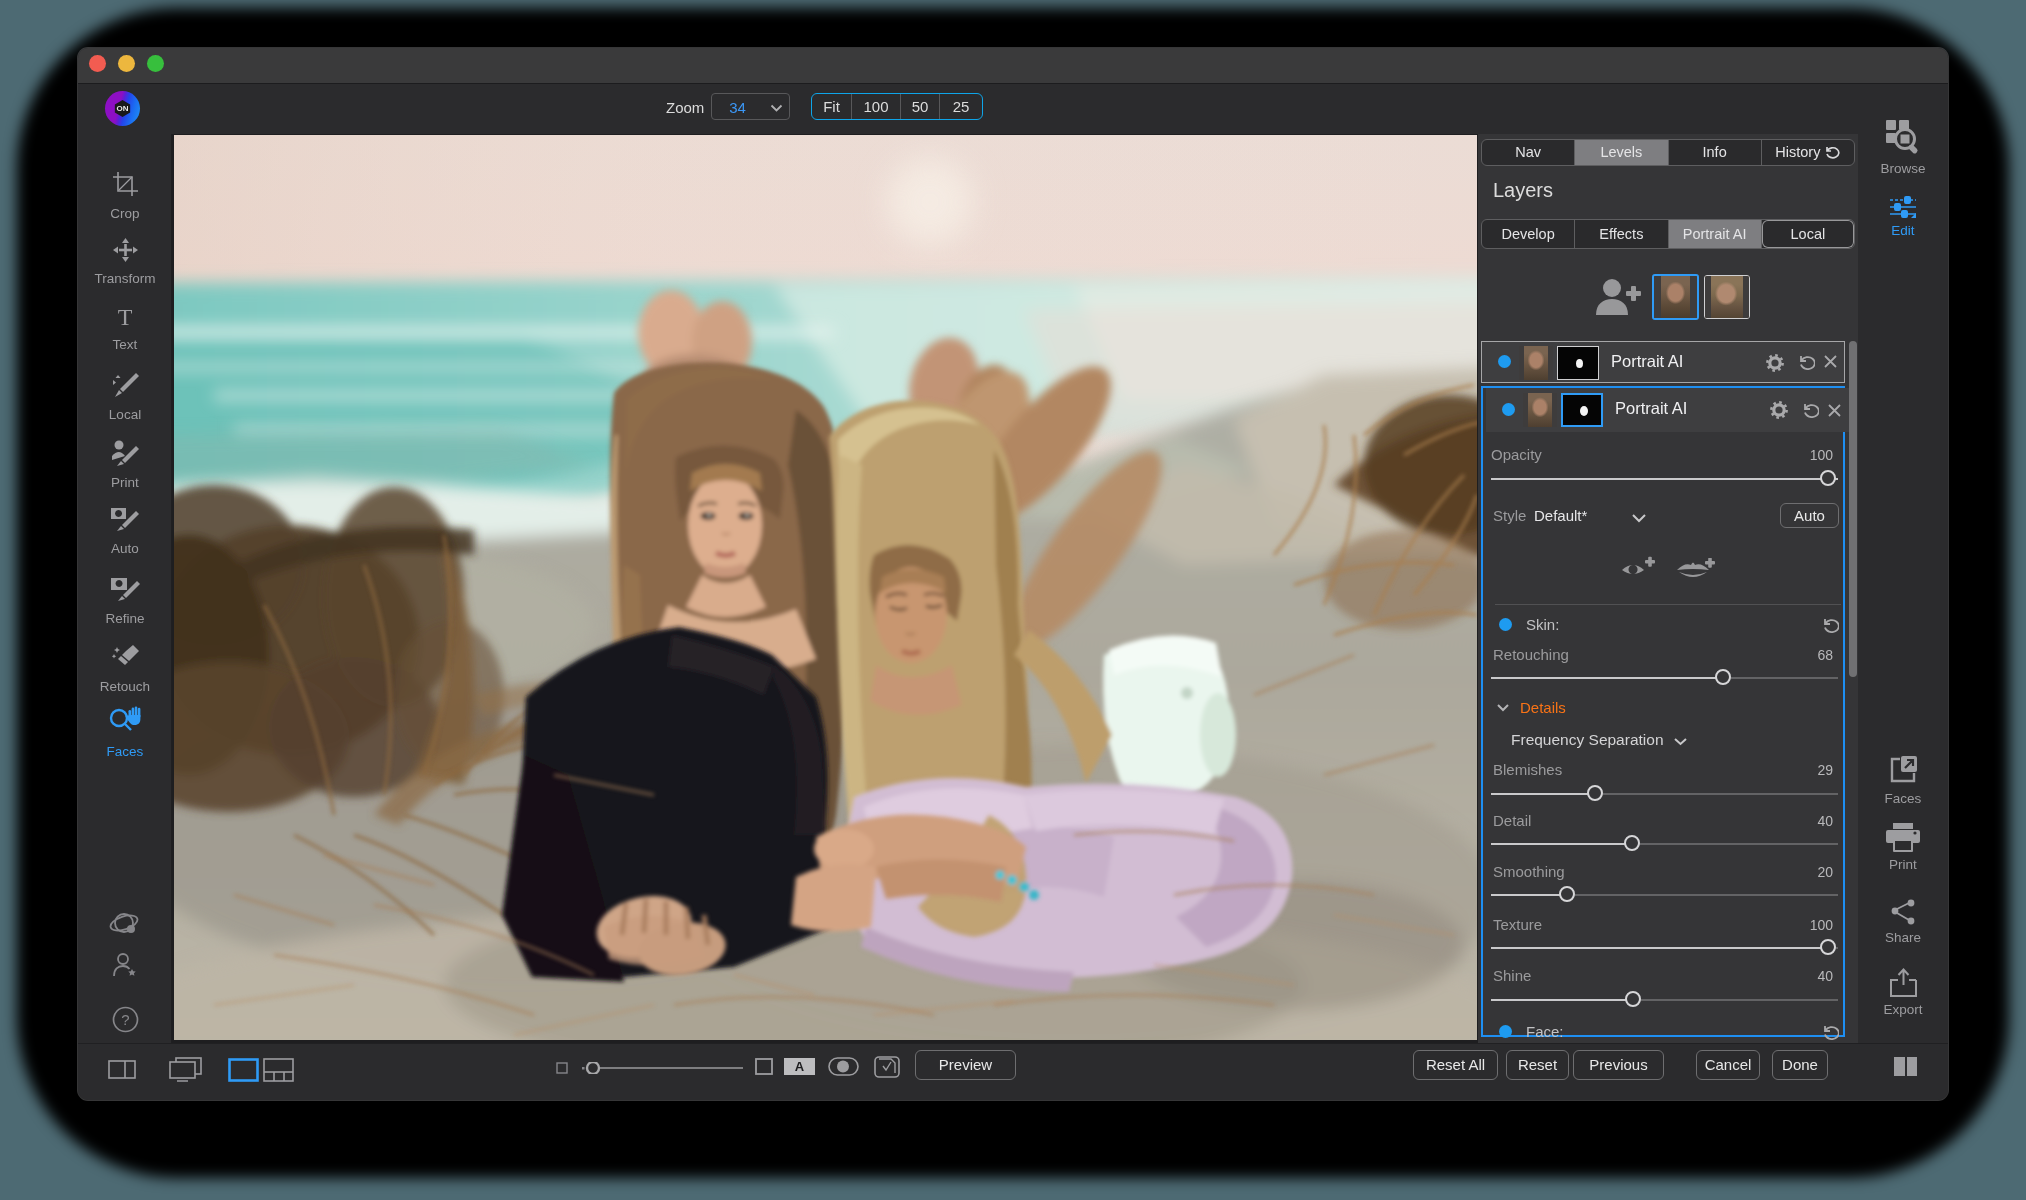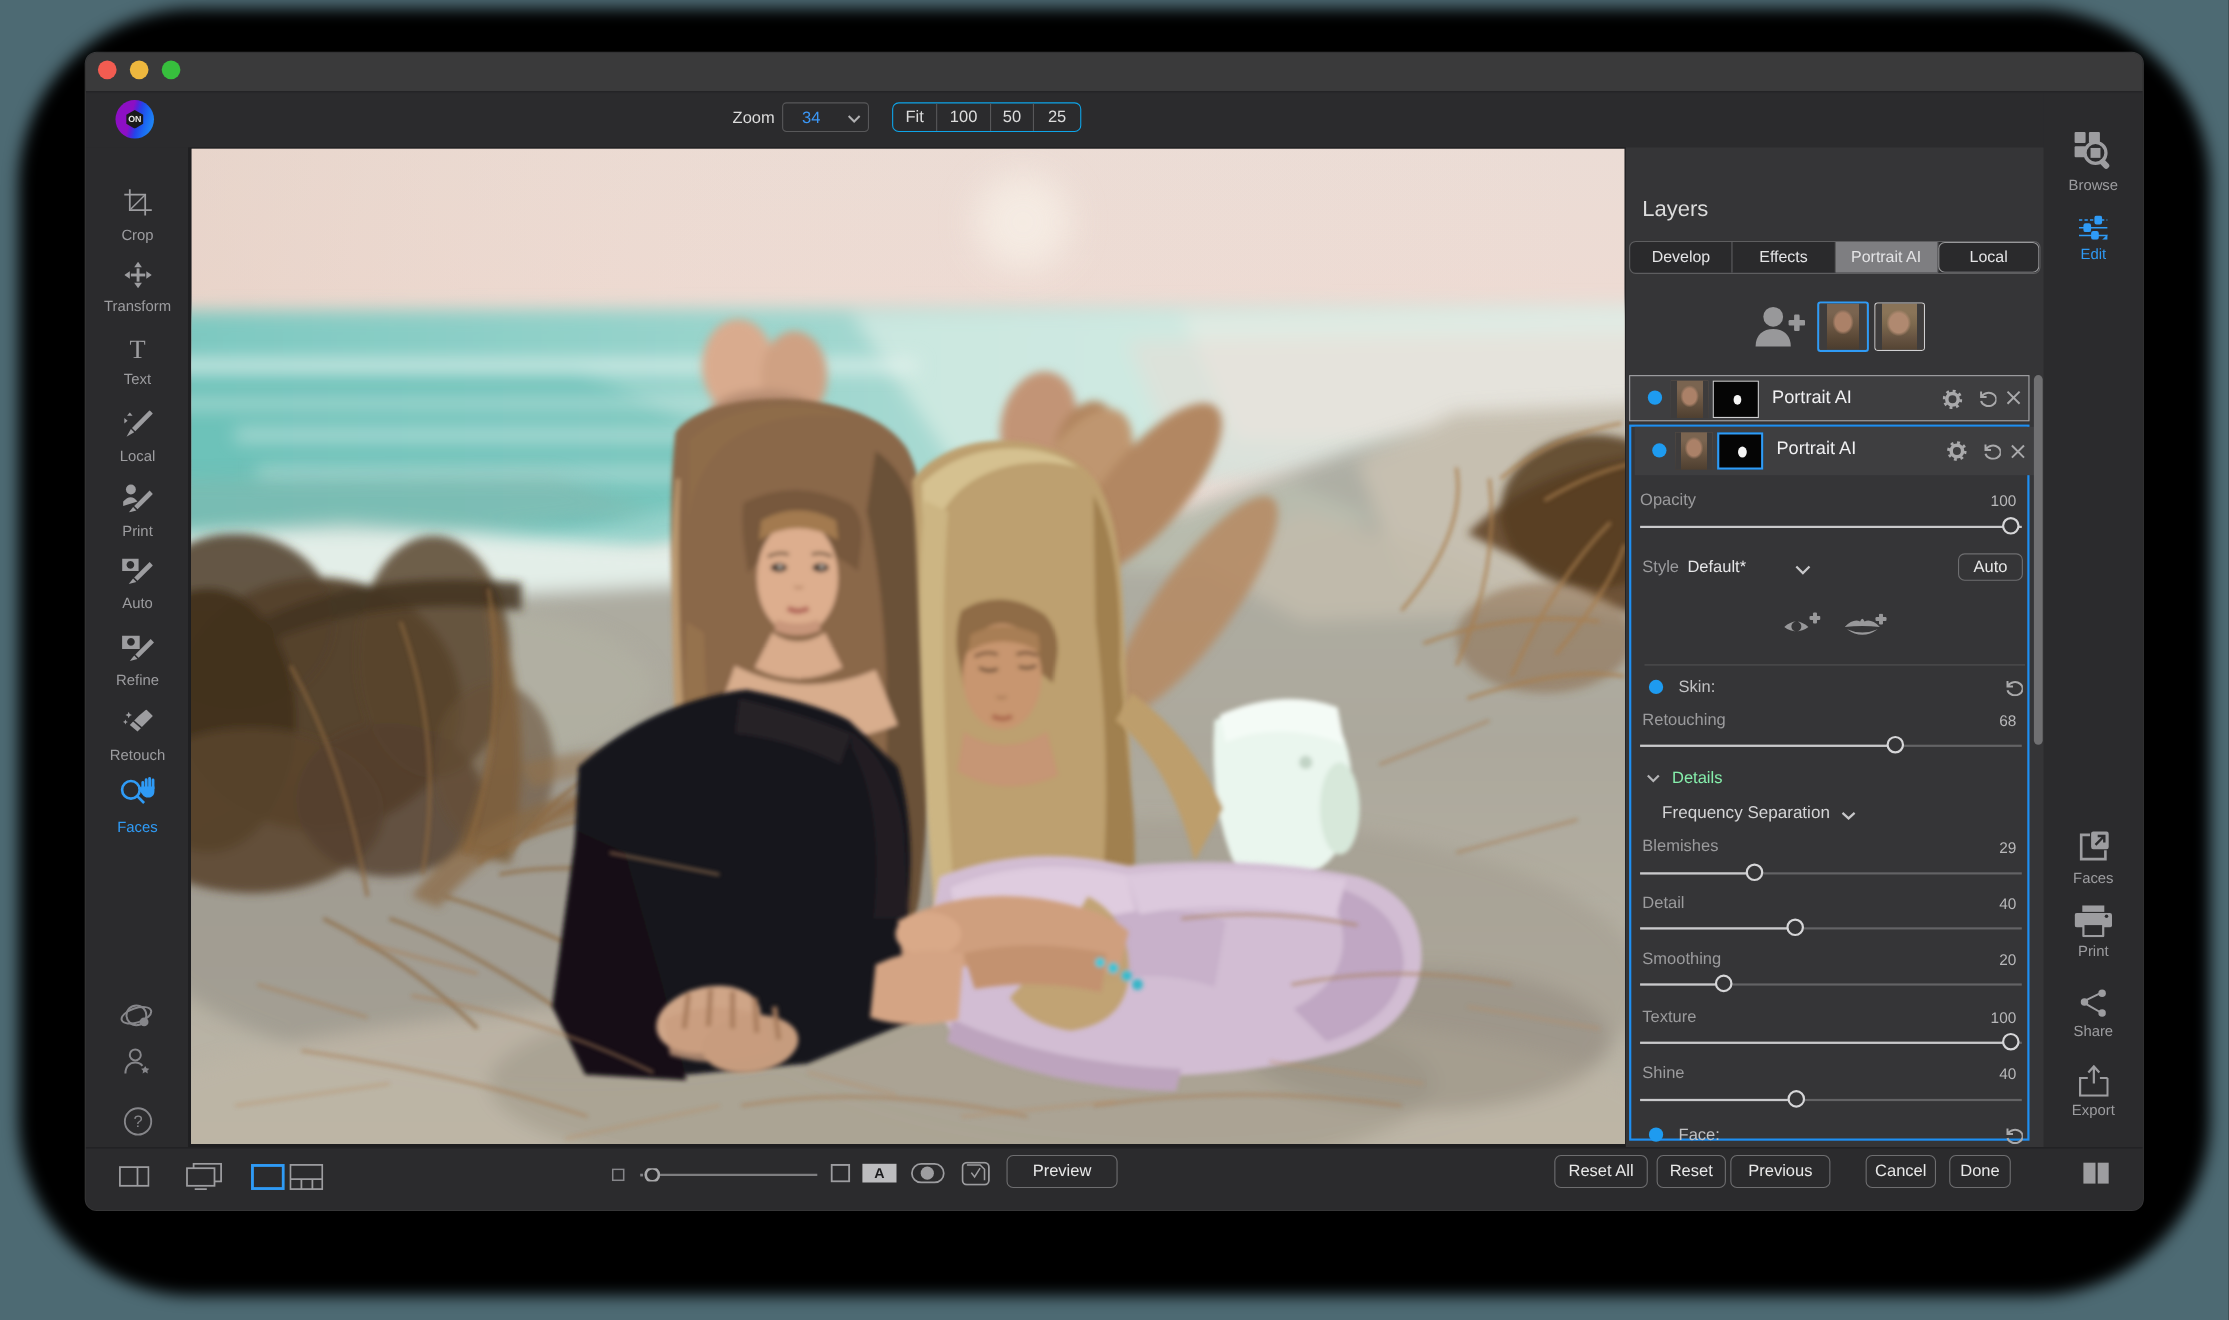--- a/index.html
+++ b/index.html
@@ -438,20 +438,28 @@
             <path d="M560 840 L640 860"></path>
             <path d="M700 880 L840 866"></path>
       <path d="M980 830 L1120 850"></path>
             <path d="M1160 780 L1280 800"></path>
             <path d="M40 870 L180 850"></path>
     </g>
   </svg>
   </div>
     </div>
   <div id="rpanel">
+    <div class="tabs">
+      <div class="tab">Nav</div>
+        <div class="tab sel">Levels</div>
+        <div class="tab">Info</div>
+        <div class="tab" style="border-right:none;">History <svg width="16" height="14" viewBox="0 0 16 14" style="vertical-align:-2px;">
+            <path d="M3 2 v4 h4 M3.4 5.6 a6 5 0 1 1 -0.4 3.4" fill="none" stroke="#d8d8da" stroke-width="1.7"></path>
+          </svg></div>
+    </div>
     <div style="position:absolute;left:15px;top:45px;font-size:20px;color:#dcdcdc;">Layers</div>
     <div class="seg">
       <div class="segc">Develop</div>
         <div class="segc">Effects</div>
         <div class="segc sel">Portrait AI</div>
         <div class="segc out" style="border-right:none;">Local</div>
     </div>
     <svg style="position:absolute;left:115px;top:143px;" width="48" height="40" viewBox="0 0 48 40">
         <g fill="#98989a">
           <circle cx="19" cy="11" r="9"></circle>
@@ -539,21 +547,21 @@
           <path d="M4 2 v5 h5 M4.5 6.5 a7 6 0 1 1 -0.5 4" fill="none" stroke="#a9a9ab" stroke-width="1.8"></path>
         </svg>
       <div class="plabel" style="left:10px;top:258px;">Retouching</div>
         <div class="pval" style="top:259px;">68</div>
       <div class="track" style="top:289px;left:8px;width:347px;"></div>
         <div class="track" style="top:289px;left:8px;width:232px;background:#c9c9cb;"></div>
         <div class="knob" style="left:232px;top:281px;"></div>
       <svg style="position:absolute;left:13px;top:315px;" width="14" height="9" viewBox="0 0 14 9">
           <path d="M2 2 l5 5 5-5" fill="none" stroke="#b4b4b6" stroke-width="2"></path>
         </svg>
-      <div style="position:absolute;left:37px;top:311px;font-size:15px;color:#86efac;">Details</div>
+      <div style="position:absolute;left:37px;top:311px;font-size:15px;color:#f97316;">Details</div>
       <div style="position:absolute;left:28px;top:343px;font-size:15.5px;color:#d4d4d6;">Frequency Separation</div>
       <svg style="position:absolute;left:190px;top:349px;" width="15" height="9" viewBox="0 0 15 9">
           <path d="M2 2 l5.5 5 5.5-5" fill="none" stroke="#c8c8ca" stroke-width="2"></path>
         </svg>
       <div class="plabel" style="left:10px;top:373px;">Blemishes</div>
         <div class="pval" style="top:374px;">29</div>
       <div class="track" style="top:405px;left:8px;width:347px;"></div>
         <div class="track" style="top:405px;left:8px;width:104px;background:#c9c9cb;"></div>
         <div class="knob" style="left:104px;top:397px;"></div>
       <div class="plabel" style="left:10px;top:424px;">Detail</div>

